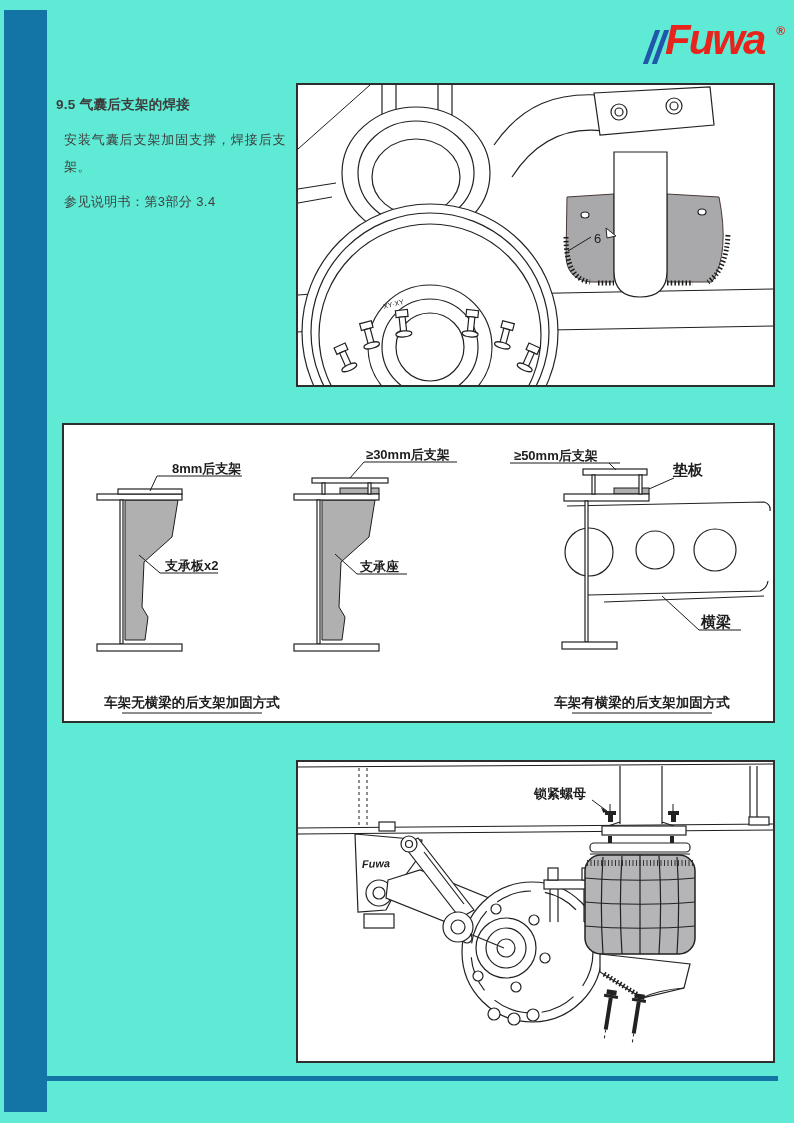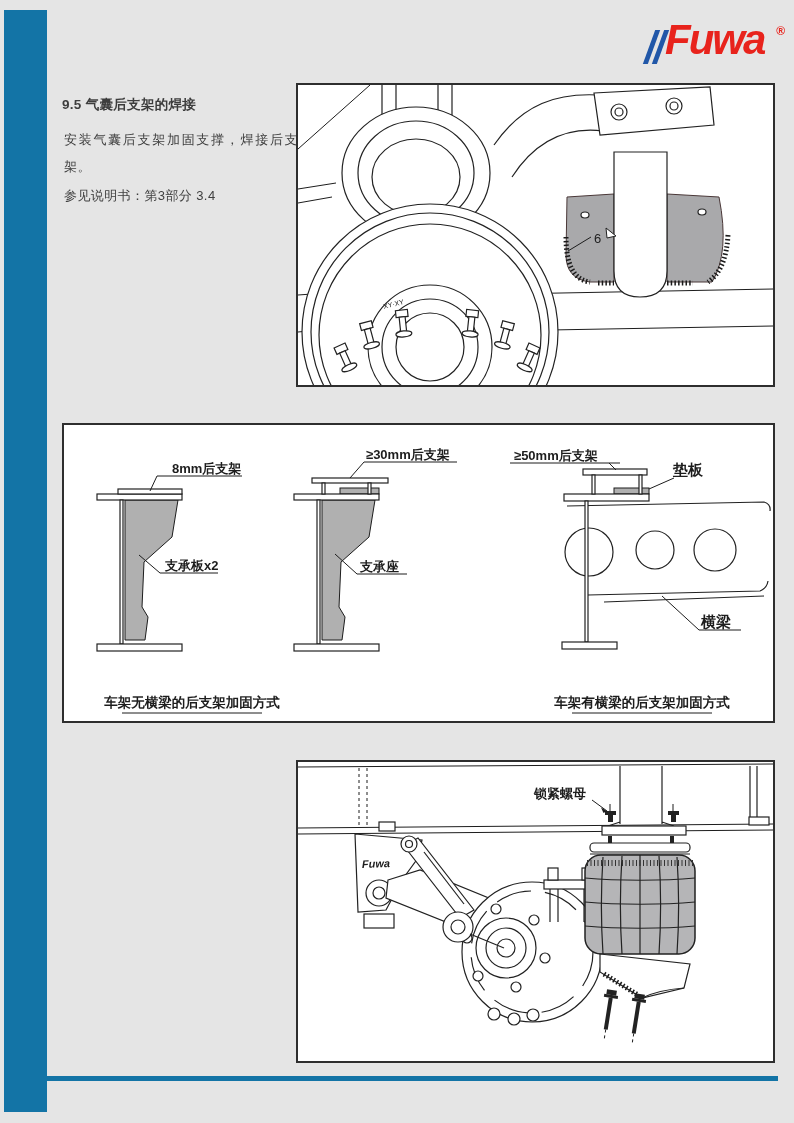--- a/index.html
+++ b/index.html
@@ -1,32 +1,32 @@
 <!DOCTYPE html>
 <html><head>
 <meta charset="utf-8">
 <style>
   html,body{margin:0;padding:0;background:#fff;}
-  .page{position:relative;width:794px;height:1123px;background:#e5e5e5;overflow:hidden;
+  .page{position:relative;width:794px;height:1123px;background:#5eead4;overflow:hidden;
         font-family:"Liberation Sans","DejaVu Sans",sans-serif;color:#3f3f3f;}
 
   .accent-bar{position:absolute;left:4px;top:10px;width:43px;height:1102px;background:#1374a6;}
 
   
   .logo{position:absolute;left:643px;top:22px;width:140px;height:52px;}
   .logo .slash{position:absolute;top:8px;width:5px;height:34px;background:#2157a8;transform:skewX(-20deg);}
   .logo .s1{left:6px;} .logo .s2{left:15px;}
   .logo .word{position:absolute;left:22px;top:-6px;font-size:42px;font-weight:700;font-style:italic;
               color:#e8231c;letter-spacing:-2px;}
   .logo .reg{position:absolute;right:-2px;top:2px;font-size:12px;color:#e8231c;font-weight:700;}
 
   
-  .sec{position:absolute;left:62px;width:238px;}
+  .sec{position:absolute;left:56px;width:238px;}
   .sec h3{margin:0 0 12px 0;font-size:13.5px;font-weight:700;color:#3d3d3d;letter-spacing:.3px;}
-  .sec p{margin:2px;font-size:13px;line-height:27px;letter-spacing:.4px;text-align:justify;color:#3f3f3f;}
+  .sec p{margin:8px;font-size:13px;line-height:27px;letter-spacing:.4px;text-align:justify;color:#3f3f3f;}
   .sec95{top:96px;} .sec96{top:772px;}
 
   
   .figbox{position:absolute;border:2px solid #2e2e2e;background:#fff;box-sizing:border-box;}
   .fig-top{left:296px;top:83px;width:479px;height:304px;}
   .fig-mid{left:62px;top:423px;width:713px;height:300px;}
   .fig-bot{left:296px;top:760px;width:479px;height:303px;}
   svg{display:block;}
   svg text{font-family:"Liberation Sans","DejaVu Sans",sans-serif;fill:#1d1d1d;}
   .lbl{font-size:13px;font-weight:700;}

